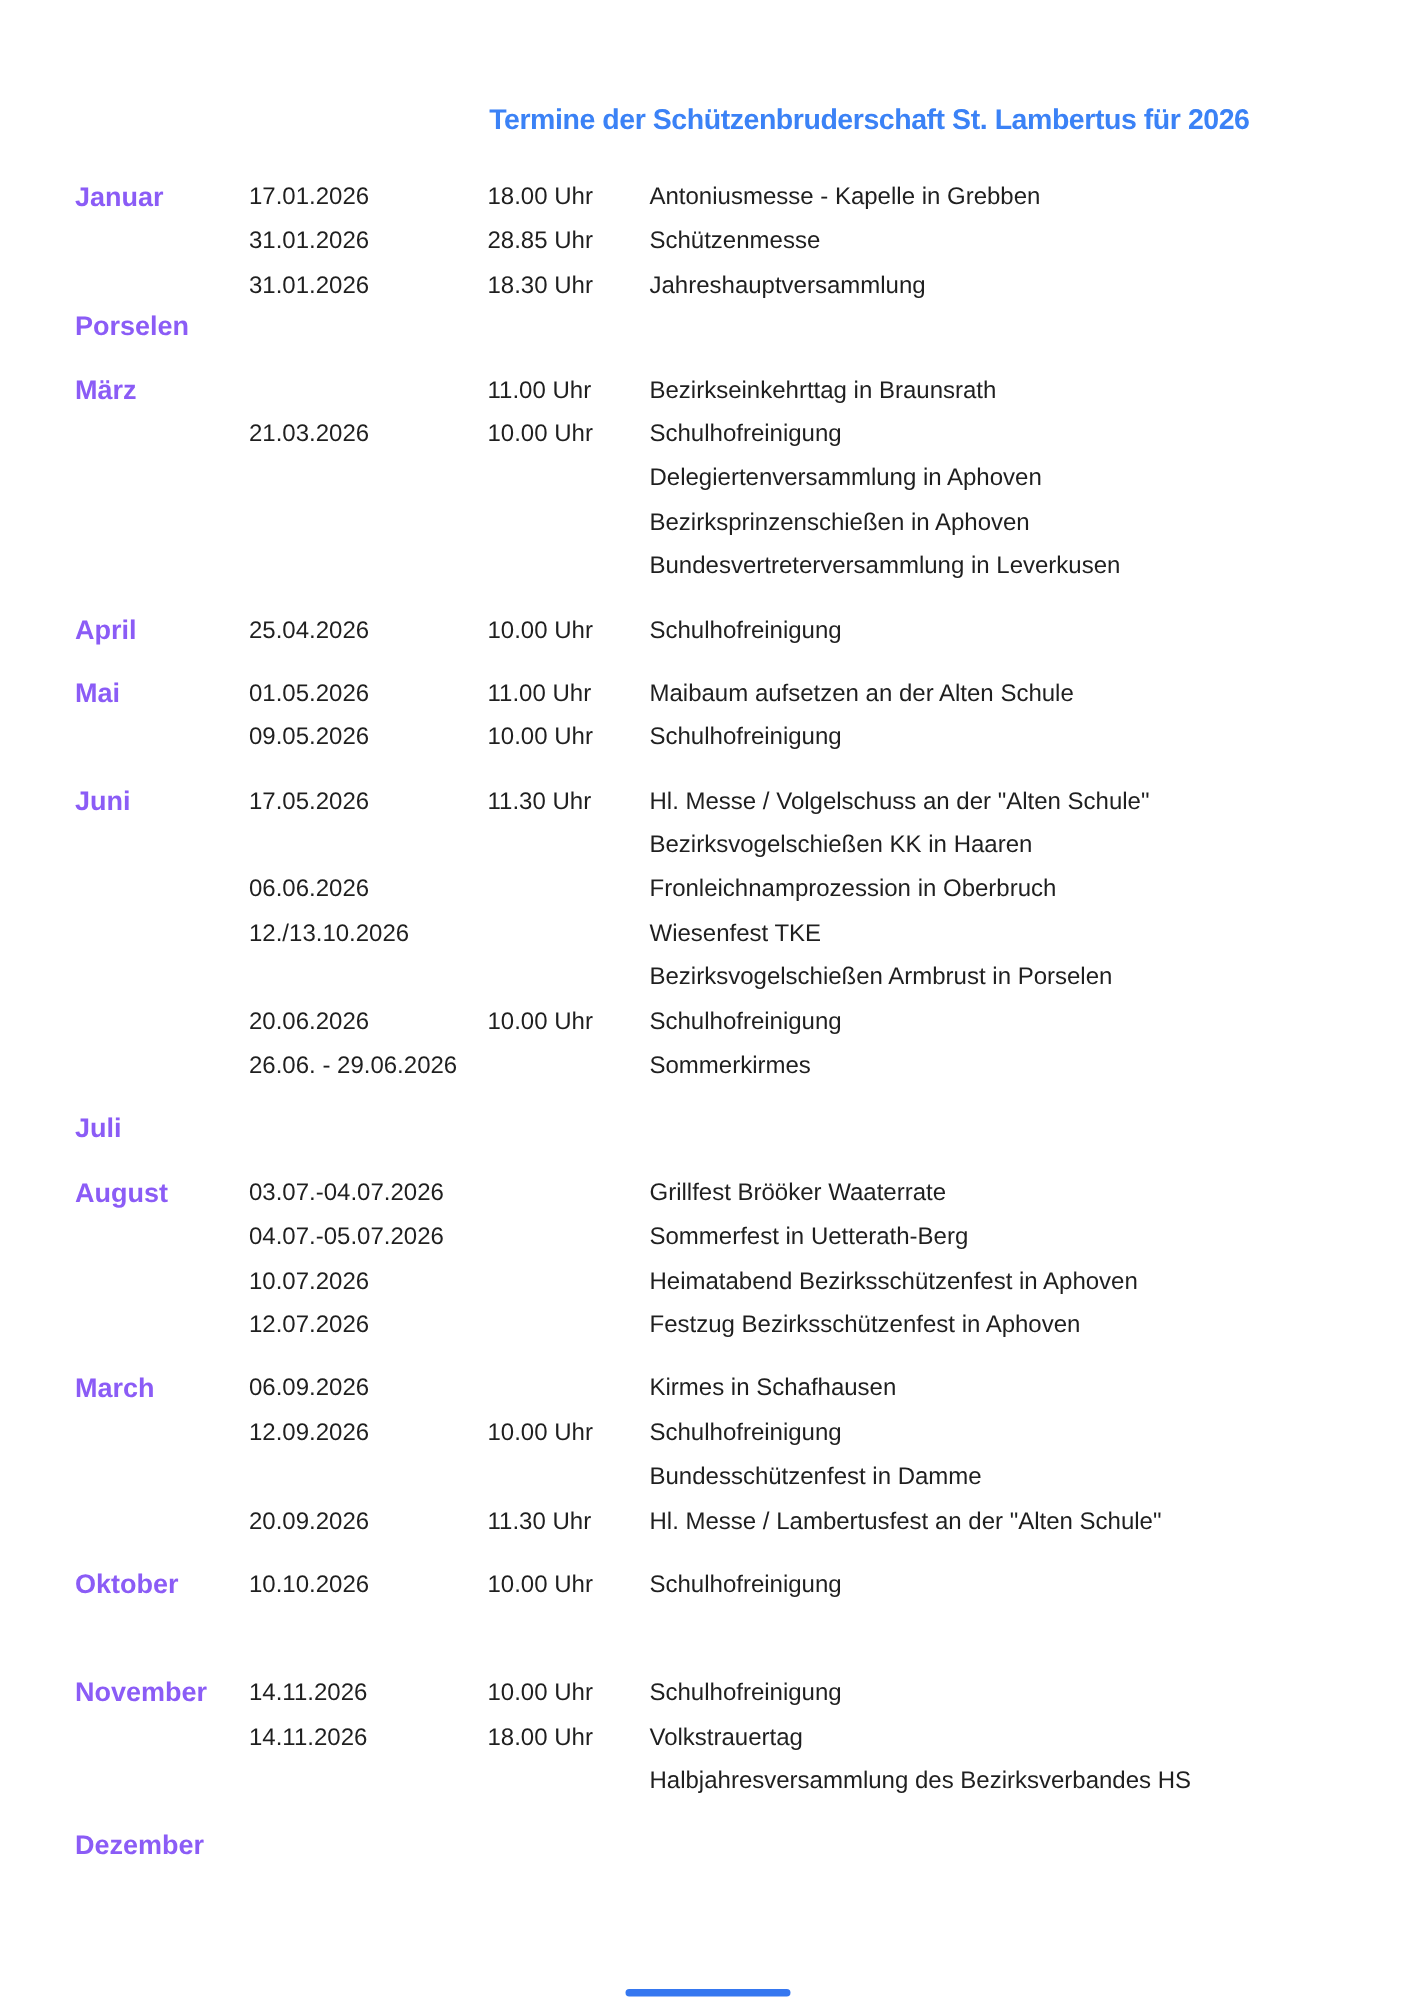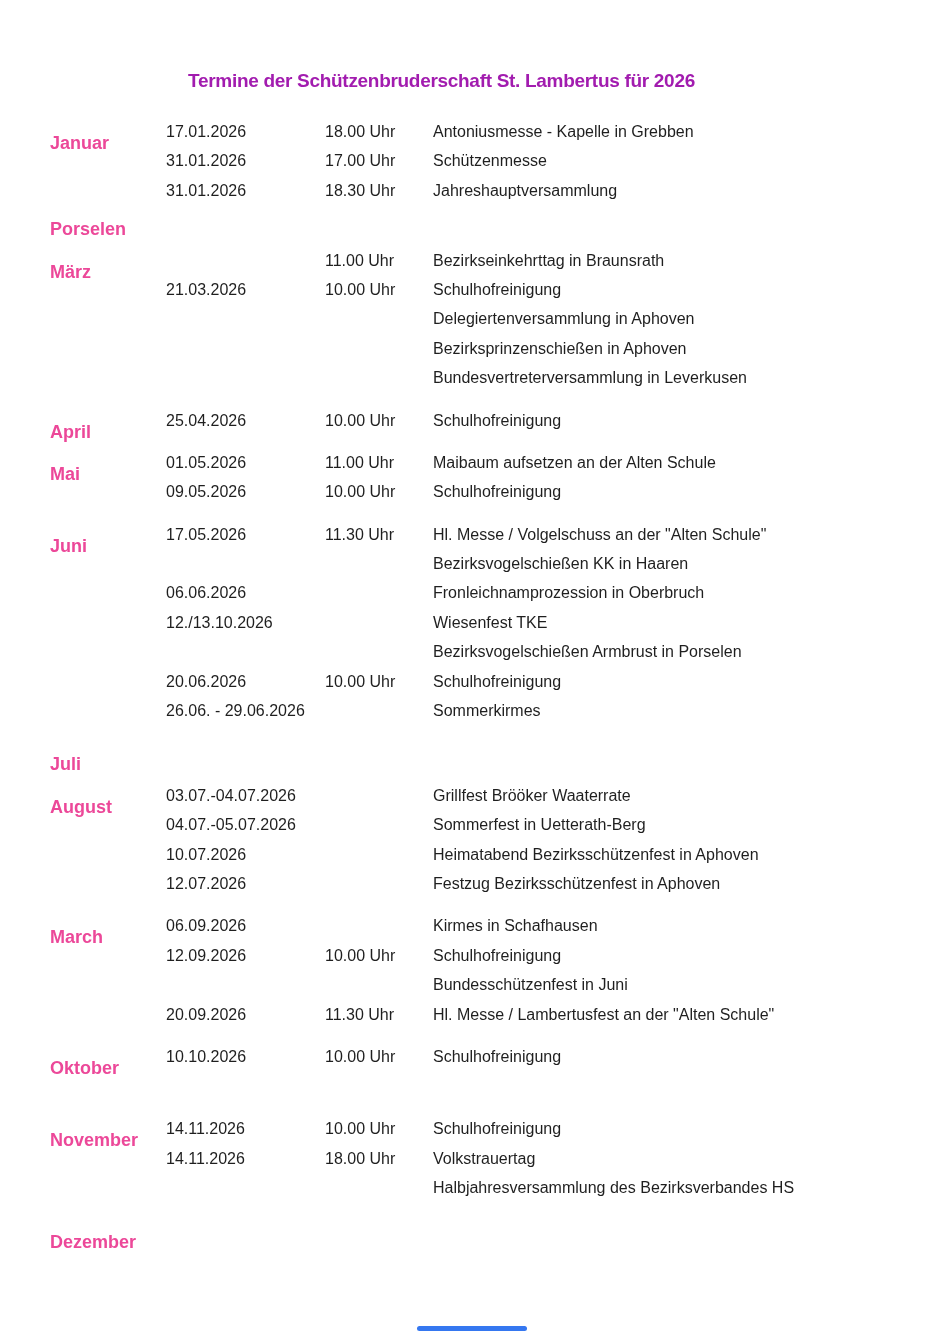--- a/index.html
+++ b/index.html
@@ -8,46 +8,45 @@
     width: 943px;
     height: 1334px;
     background: #ffffff;
     font-family: "Liberation Sans", sans-serif;
     color: #1f1f1f;
     overflow: hidden;
   }
   .title {
     margin: 68px 60px 0 50px;
     width: 783px;
-    text-align: center;
+    text-align: right;
     font-size: 19px;
     font-weight: bold;
     letter-spacing: -0.3px;
     line-height: 26px;
-    color: #a21caf;
+    color: #3b82f6;
   }
   .schedule { margin: 23px 0 0 50px; width: 840px; }
   .month-group {
     position: relative;
     padding-left: 116px;
     margin-top: 13px;
     min-height: 29.4px;
   }
   .month-group.gap-none { margin-top: -2px; }
   .month-group.gap-large { margin-top: 43px; }
   .month-label {
     position: absolute;
     left: 0; top: 0;
     width: 112px;
     font-size: 18px;
     font-weight: bold;
     line-height: 29.4px;
-    color: #ec4899;
+    color: #8b5cf6;
     white-space: nowrap;
-    margin-top: 12px;
   }
   .event-row {
     display: grid;
     grid-template-columns: 159px 108px 1fr;
     height: 29.4px;
   }
   .cell {
     font-size: 16px;
     line-height: 29.4px;
     white-space: nowrap;
@@ -73,21 +72,21 @@
     <div class="month-label">Januar</div>
 
   <div class="event-row">
     <div class="cell date">17.01.2026</div>
     <div class="cell time">18.00 Uhr</div>
     <div class="cell event">Antoniusmesse - Kapelle in Grebben</div>
   </div>
 
   <div class="event-row">
     <div class="cell date">31.01.2026</div>
-    <div class="cell time">17.00 Uhr</div>
+    <div class="cell time">28.85 Uhr</div>
     <div class="cell event">Schützenmesse</div>
   </div>
 
   <div class="event-row">
     <div class="cell date">31.01.2026</div>
     <div class="cell time">18.30 Uhr</div>
     <div class="cell event">Jahreshauptversammlung</div>
   </div>
 </section>
 
@@ -256,21 +255,21 @@
 
   <div class="event-row">
     <div class="cell date">12.09.2026</div>
     <div class="cell time">10.00 Uhr</div>
     <div class="cell event">Schulhofreinigung</div>
   </div>
 
   <div class="event-row">
     <div class="cell date"></div>
     <div class="cell time"></div>
-    <div class="cell event">Bundesschützenfest in Juni</div>
+    <div class="cell event">Bundesschützenfest in Damme</div>
   </div>
 
   <div class="event-row">
     <div class="cell date">20.09.2026</div>
     <div class="cell time">11.30 Uhr</div>
     <div class="cell event">Hl. Messe / Lambertusfest an der "Alten Schule"</div>
   </div>
 </section>
 
   <section class="month-group">

